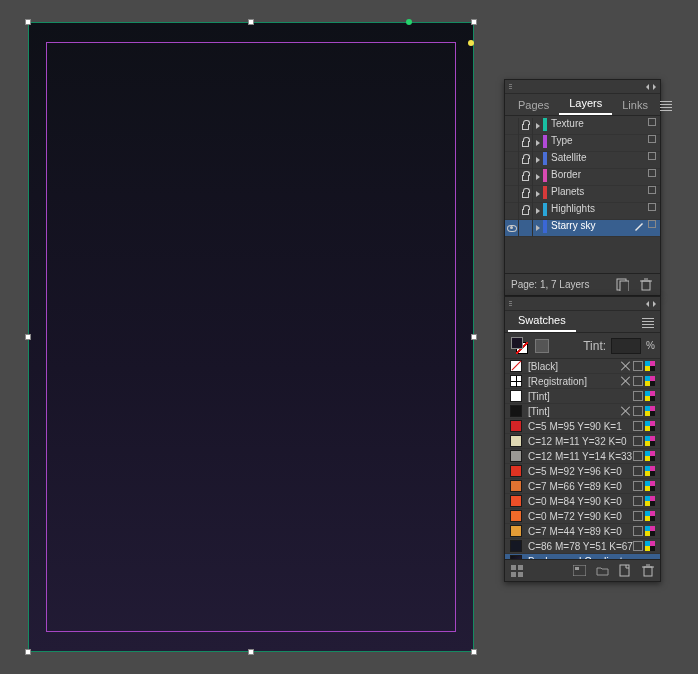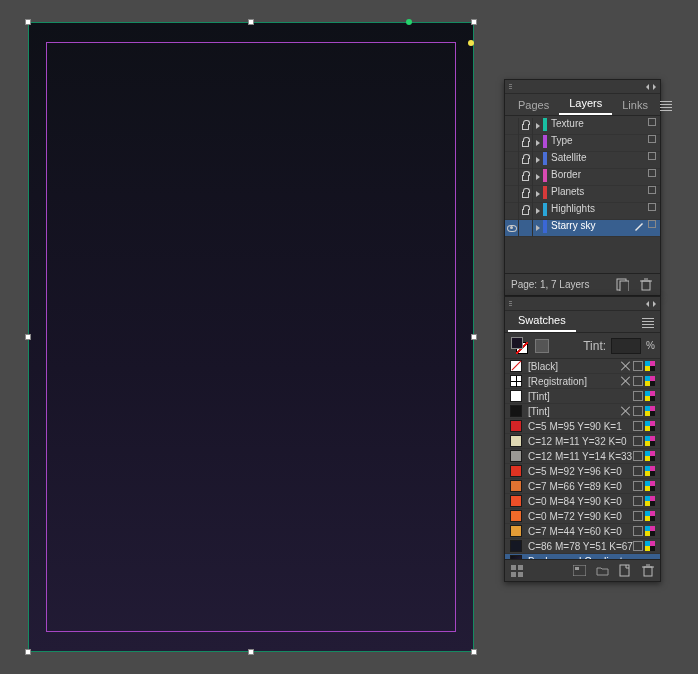--- a/index.html
+++ b/index.html
@@ -403,21 +403,21 @@
           <div class="cmykIcon">
             <span></span>
             <span></span>
             <span></span>
             <span></span>
           </div>
         </div>
       </div>
       <div class="swRow">
         <div class="chip" style="background:#e49c36"></div>
-        <div class="swName">C=7 M=44 Y=60 K=0</div>
+        <div class="swName">C=7 M=44 Y=89 K=0</div>
         <div class="swIcons">
           <div class="procIcon"></div>
           <div class="cmykIcon">
             <span></span>
             <span></span>
             <span></span>
             <span></span>
           </div>
         </div>
       </div>

